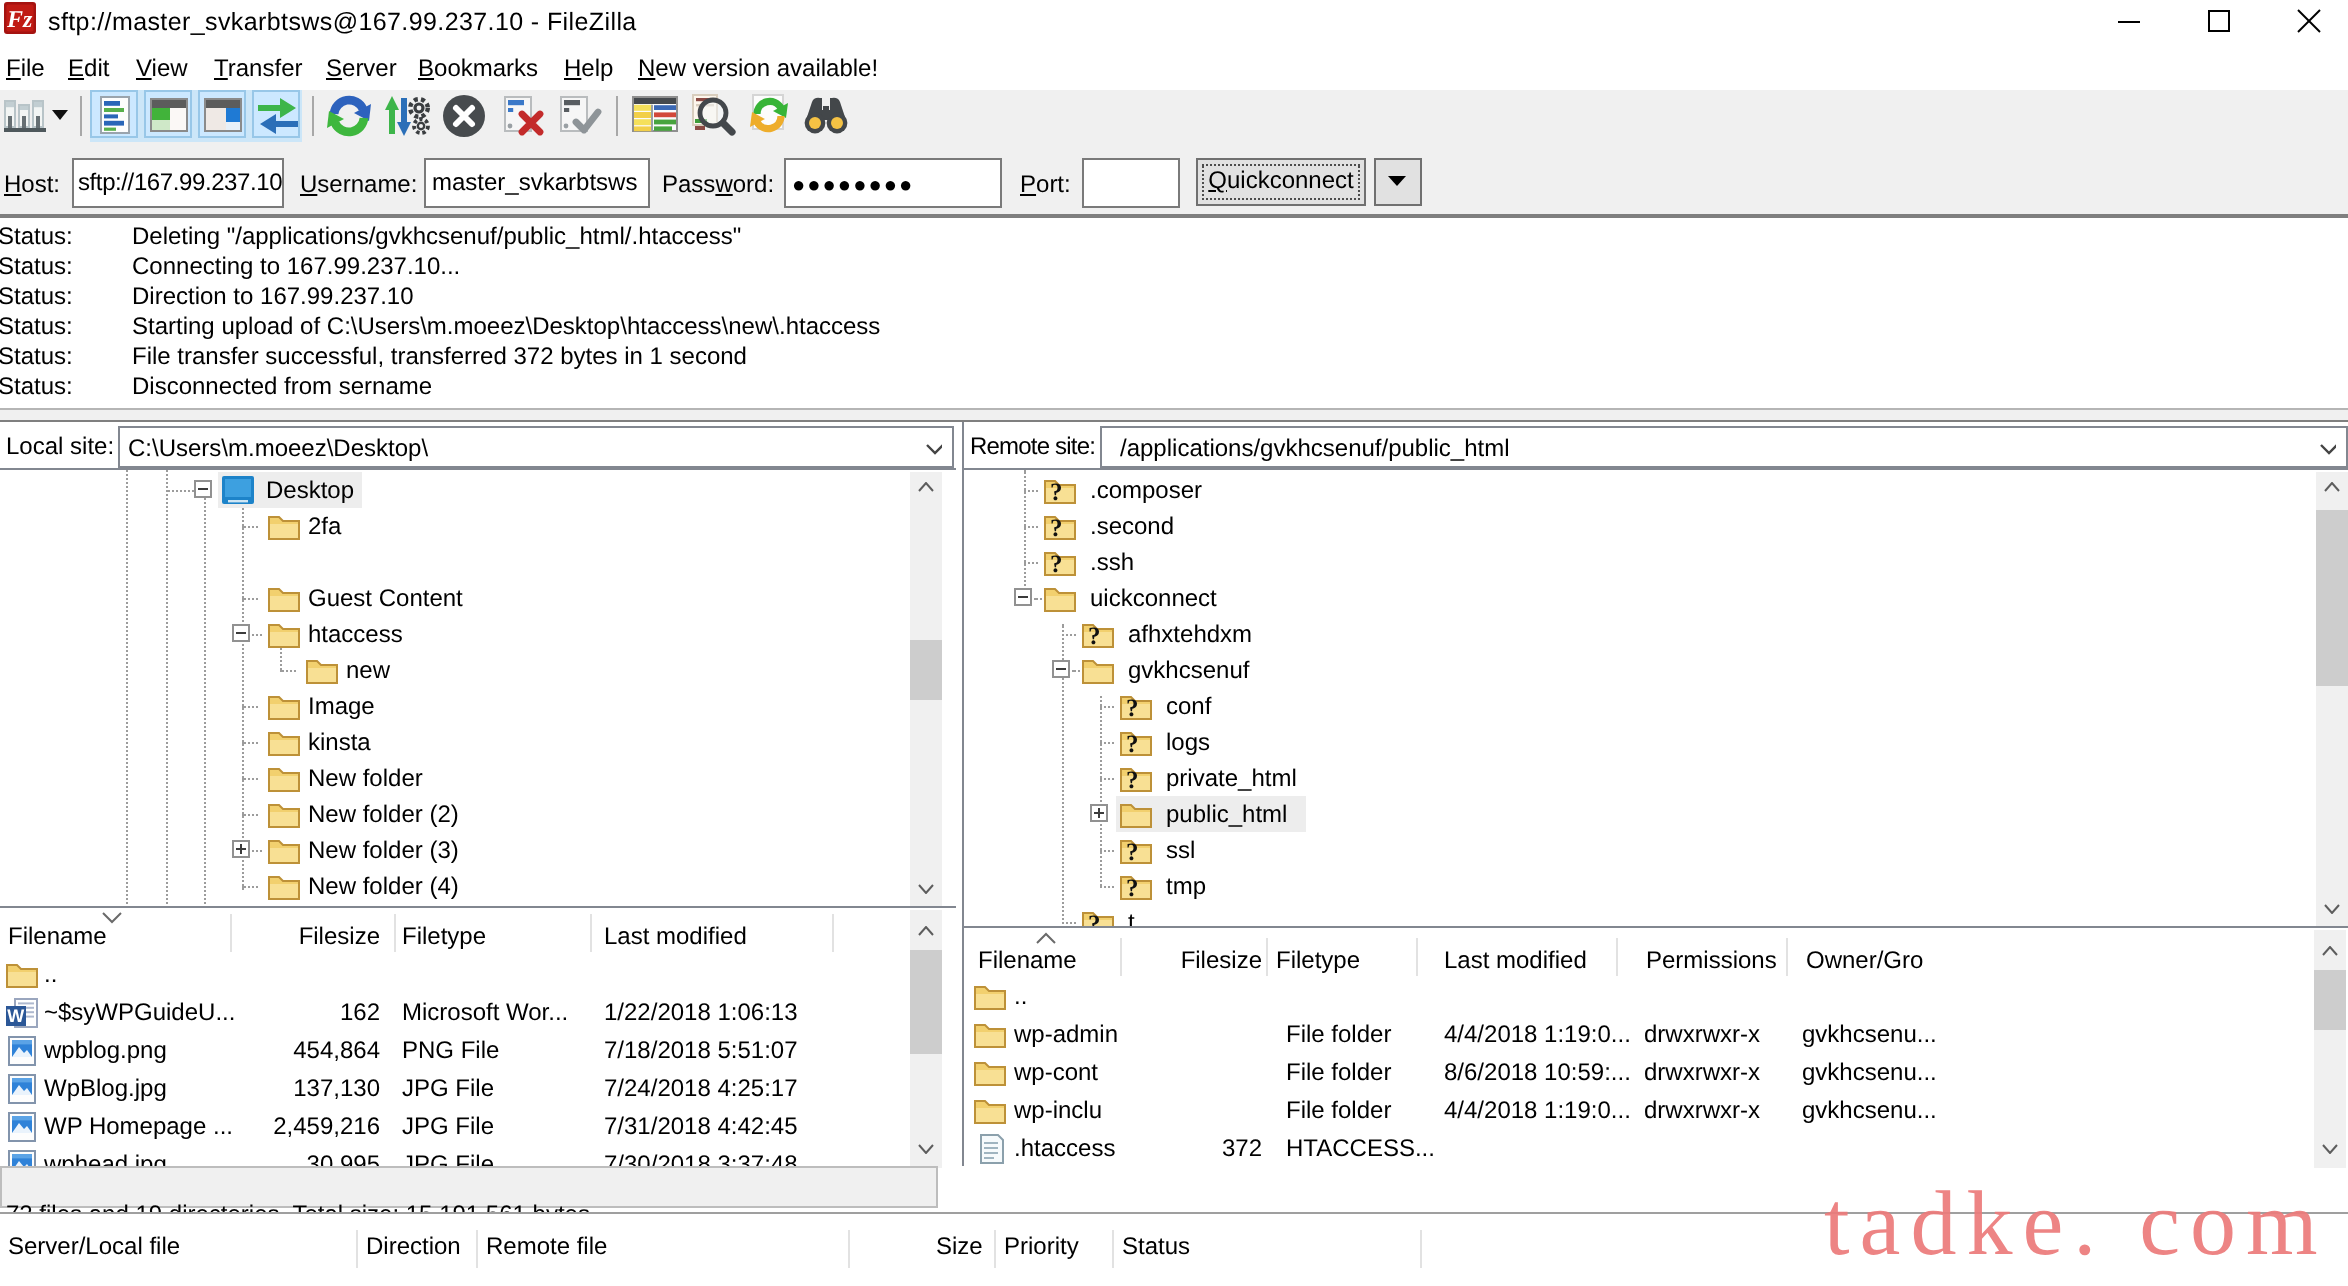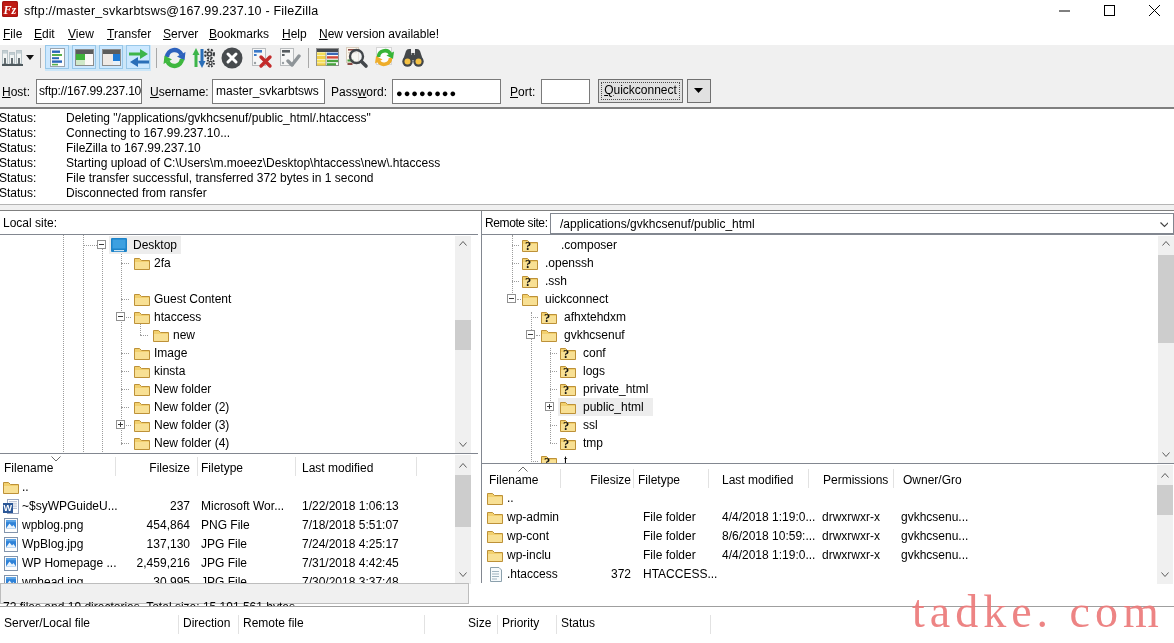--- a/index.html
+++ b/index.html
@@ -298,42 +298,47 @@
     <div class="logrow" style="top:0">
         <span class="st">Status:</span>
         <span class="msg">Deleting "/applications/gvkhcsenuf/public_html/.htaccess"</span>
       </div>
     <div class="logrow" style="top:15px">
         <span class="st">Status:</span>
         <span class="msg">Connecting to 167.99.237.10...</span>
       </div>
     <div class="logrow" style="top:30px">
         <span class="st">Status:</span>
-        <span class="msg">FileZilla to 167.99.237.10</span>
+        <span class="msg">Direction to 167.99.237.10</span>
       </div>
     <div class="logrow" style="top:45px">
         <span class="st">Status:</span>
         <span class="msg">Starting upload of C:\Users\m.moeez\Desktop\htaccess\new\.htaccess</span>
       </div>
     <div class="logrow" style="top:60px">
         <span class="st">Status:</span>
         <span class="msg">File transfer successful, transferred 372 bytes in 1 second</span>
       </div>
     <div class="logrow" style="top:75px">
         <span class="st">Status:</span>
-        <span class="msg">Disconnected from ransfer</span>
+        <span class="msg">Disconnected from sername</span>
       </div>
   </div>
 
   <div id="midsash" class="abs"></div>
   <div class="abs" style="left:477px;top:211px;width:1px;height:372px;background:#828790"></div>
   <div class="abs" style="left:481px;top:211px;width:1px;height:372px;background:#828790"></div>
 
   <div class="sitehdr" style="left:0;width:478px">
     <span class="abs" style="left:3px;top:5px">Local site:</span>
+    <div class="combo" style="left:59px;width:418px">C:\Users\m.moeez\Desktop\
+      <svg class="carrow" width="9" height="6">
+          <path d="M0.5 0.5 L4.5 4.5 L8.5 0.5" fill="none" stroke="#444" stroke-width="1.2"></path>
+        </svg>
+    </div>
   </div>
 
   <div class="sitehdr" style="left:482px;width:692px">
     <span class="abs" style="left:3px;top:5px;letter-spacing:-0.4px">Remote site:</span>
     <div class="combo" style="left:68px;width:624px;padding-left:9px">/applications/gvkhcsenuf/public_html
       <svg class="carrow" width="9" height="6">
           <path d="M0.5 0.5 L4.5 4.5 L8.5 0.5" fill="none" stroke="#444" stroke-width="1.2"></path>
         </svg>
     </div>
   </div>
@@ -454,28 +459,28 @@
 
   <div id="rtree" class="treebox" style="left:482px;top:234px;width:692px;height:229px">
     <div class="vline" style="left:30px;top:0;height:64px"></div>
     <div class="vline" style="left:49px;top:77px;height:152px"></div>
     <div class="vline" style="left:68px;top:113px;height:95px"></div>
     <div class="row" style="left:0;top:1px;width:692px">
       <div class="hline" style="left:30px;top:9px;width:7px"></div>
       <svg class="icon" style="left:40px;top:2px" width="16" height="15">
           <use href="#sym-folq"></use>
         </svg>
-      <span class="lbl" style="left:77px">.composer</span>
+      <span class="lbl" style="left:61px">.composer</span>
     </div>
     <div class="row" style="left:0;top:19px;width:692px">
       <div class="hline" style="left:30px;top:9px;width:7px"></div>
       <svg class="icon" style="left:40px;top:2px" width="16" height="15">
           <use href="#sym-folq"></use>
         </svg>
-      <span class="lbl" style="left:61px">.openssh</span>
+      <span class="lbl" style="left:61px">.second</span>
     </div>
     <div class="row" style="left:0;top:37px;width:692px">
       <div class="hline" style="left:30px;top:9px;width:7px"></div>
       <svg class="icon" style="left:40px;top:2px" width="16" height="15">
           <use href="#sym-folq"></use>
         </svg>
       <span class="lbl" style="left:61px">.ssh</span>
     </div>
     <div class="row" style="left:0;top:55px;width:692px">
       <span class="ebox" style="left:25px;top:4px">
@@ -588,21 +593,21 @@
       <svg class="icon" style="left:3px;top:2px" width="16" height="15">
           <use href="#sym-fol"></use>
         </svg>
       <span class="abs" style="left:22px">..</span>
     </div>
     <div class="lstrow" style="left:0;top:43px;width:455px">
       <svg class="icon" style="left:3px;top:2px" width="16" height="15">
           <use href="#sym-word"></use>
         </svg>
       <span class="abs" style="left:22px">~$syWPGuideU...</span>
-      <span class="abs" style="left:115px;width:75px;text-align:right">237</span>
+      <span class="abs" style="left:115px;width:75px;text-align:right">162</span>
       <span class="abs" style="left:201px">Microsoft Wor...</span>
       <span class="abs" style="left:302px">1/22/2018 1:06:13</span>
     </div>
     <div class="lstrow" style="left:0;top:62px;width:455px">
       <svg class="icon" style="left:3px;top:2px" width="16" height="15">
           <use href="#sym-img"></use>
         </svg>
       <span class="abs" style="left:22px">wpblog.png</span>
       <span class="abs" style="left:115px;width:75px;text-align:right">454,864</span>
       <span class="abs" style="left:201px">PNG File</span>

